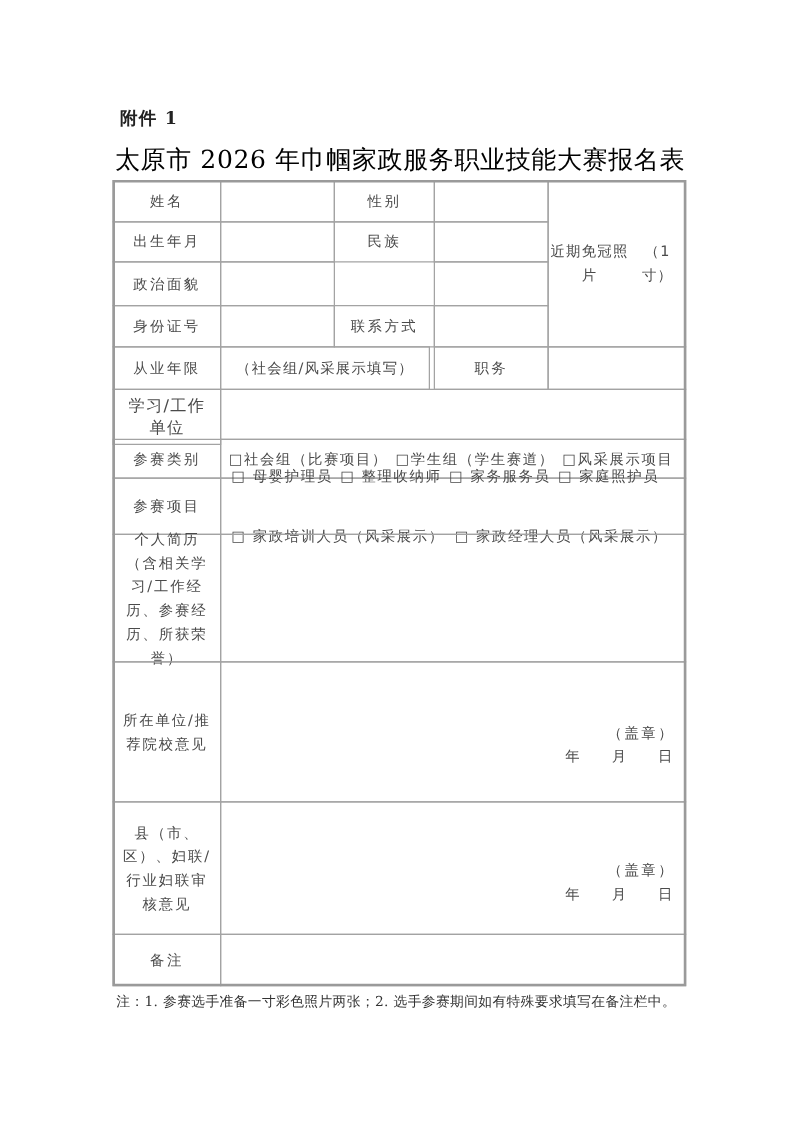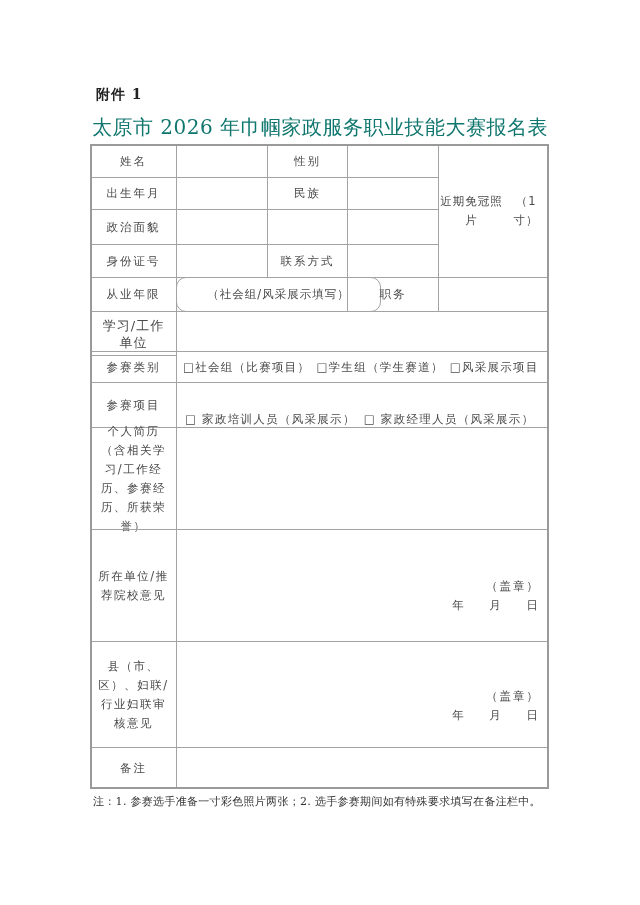--- a/index.html
+++ b/index.html
@@ -1,21 +1,21 @@
 <!DOCTYPE html>
 <html><head>
 <meta charset="utf-8">
 <style>
   html, body { margin:0; padding:0; background:#ffffff; }
   body { width:640px; height:905px; position:relative; overflow:hidden;
          font-family:"DejaVu Sans", sans-serif; color:#4a4a4a; }
   .attach { position:absolute; left:96px; top:86px; font-size:14px; font-weight:bold;
             color:#222; font-family:"DejaVu Serif", serif; letter-spacing:1px; }
   .title { position:absolute; left:0; width:640px; top:114px; text-align:center;
-           font-size:20px; color:#0f766e; font-family:"DejaVu Serif", serif; letter-spacing:0.5px; }
+           font-size:20px; color:#000000; font-family:"DejaVu Serif", serif; letter-spacing:0.5px; }
   .grid { position:absolute; left:90px; top:144px; width:459px; height:645px; }
   .cell { position:absolute; box-sizing:border-box; border:1px solid #a3a3a3;
           display:flex; align-items:center; justify-content:center; text-align:center;
           font-size:11.5px; letter-spacing:2px; line-height:19px; }
   .cell.left { justify-content:flex-start; text-align:left; padding-left:6px; }
   .frame { position:absolute; left:0; top:0; width:459px; height:645px; box-sizing:border-box;
            border:2px solid #9a9a9a; pointer-events:none; }
   .stamp { position:absolute; right:8px; font-size:11.5px; letter-spacing:2px; text-align:right; }
   .date { position:absolute; right:8px; font-size:11.5px; word-spacing:18px; }
   .opt { white-space:nowrap; }
@@ -49,36 +49,42 @@
   <div class="cell" style="left:0;top:65px;width:87px;height:36px;">政治面貌</div>
   <div class="cell" style="left:86px;top:65px;width:92px;height:36px;"></div>
   <div class="cell" style="left:257px;top:65px;width:92px;height:36px;"></div>
 
   <div class="cell" style="left:0;top:100px;width:87px;height:34px;">身份证号</div>
   <div class="cell" style="left:86px;top:100px;width:92px;height:34px;"></div>
   <div class="cell" style="left:177px;top:100px;width:81px;height:34px;">联系方式</div>
   <div class="cell" style="left:257px;top:100px;width:92px;height:34px;"></div>
 
   <div class="cell" style="left:0;top:133px;width:87px;height:35px;">从业年限</div>
-  <div class="cell" style="left:86px;top:133px;width:205px;height:35px;letter-spacing:1px;border-radius:10px;">（社会组/风采展示填写）</div>
+  <div class="cell" style="left:86px;top:133px;width:168px;height:35px;letter-spacing:1px;">（社会组/风采展示填写）</div>
   <div class="cell" style="left:257px;top:133px;width:92px;height:35px;">职务</div>
   <div class="cell" style="left:348px;top:133px;width:111px;height:35px;"></div>
 
   <div class="cell" style="left:0;top:167px;width:87px;height:45px;font-size:13px;line-height:17px;letter-spacing:1px;padding:12px 10px;">学习/工作单位</div>
   <div class="cell" style="left:86px;top:167px;width:373px;height:41px;"></div>
 
   <div class="cell" style="left:0;top:207px;width:87px;height:32px;">参赛类别</div>
   <div class="cell left" style="left:86px;top:207px;width:373px;height:32px;letter-spacing:1.3px;gap:6px;">
     <span class="opt">□社会组（比赛项目）</span>
     <span class="opt">□学生组（学生赛道）</span>
     <span class="opt">□风采展示项目</span>
   </div>
 
   <div class="cell" style="left:0;top:238px;width:87px;height:46px;">参赛项目</div>
   <div class="cell multi" style="left:86px;top:238px;width:373px;height:46px;letter-spacing:1.3px;">
+    <div style="display:flex;gap:6px;">
+      <span class="opt">□ 母婴护理员</span>
+      <span class="opt">□ 整理收纳师</span>
+      <span class="opt">□ 家务服务员</span>
+      <span class="opt">□ 家庭照护员</span>
+    </div>
     <div style="display:flex;gap:8px;margin-top:29px;">
       <span class="opt">□ 家政培训人员（风采展示）</span>
       <span class="opt">□ 家政经理人员（风采展示）</span>
     </div>
   </div>
 
   <div class="cell" style="left:0;top:283px;width:87px;height:103px;padding:0 6px;letter-spacing:1.5px;">个人简历（含相关学习/工作经历、参赛经历、所获荣誉）</div>
   <div class="cell" style="left:86px;top:283px;width:373px;height:103px;"></div>
 
   <div class="cell" style="left:0;top:385px;width:87px;height:113px;padding:16px 6px;letter-spacing:1.5px;">所在单位/推荐院校意见</div>

